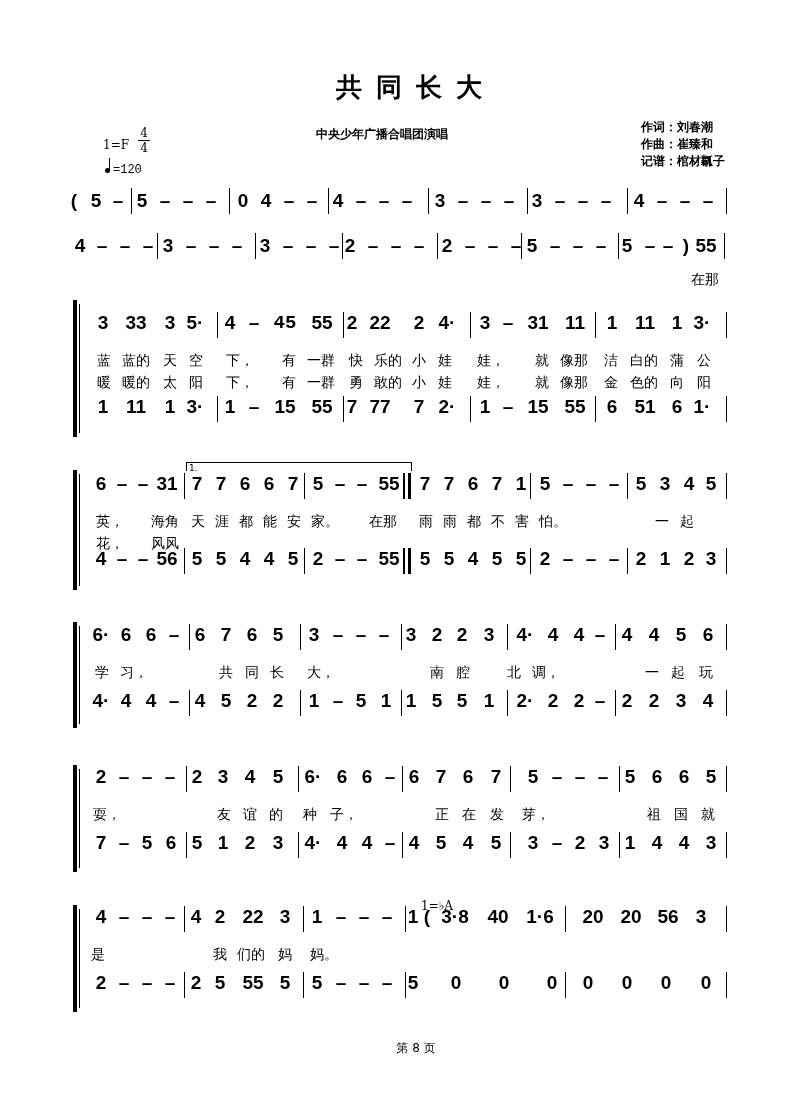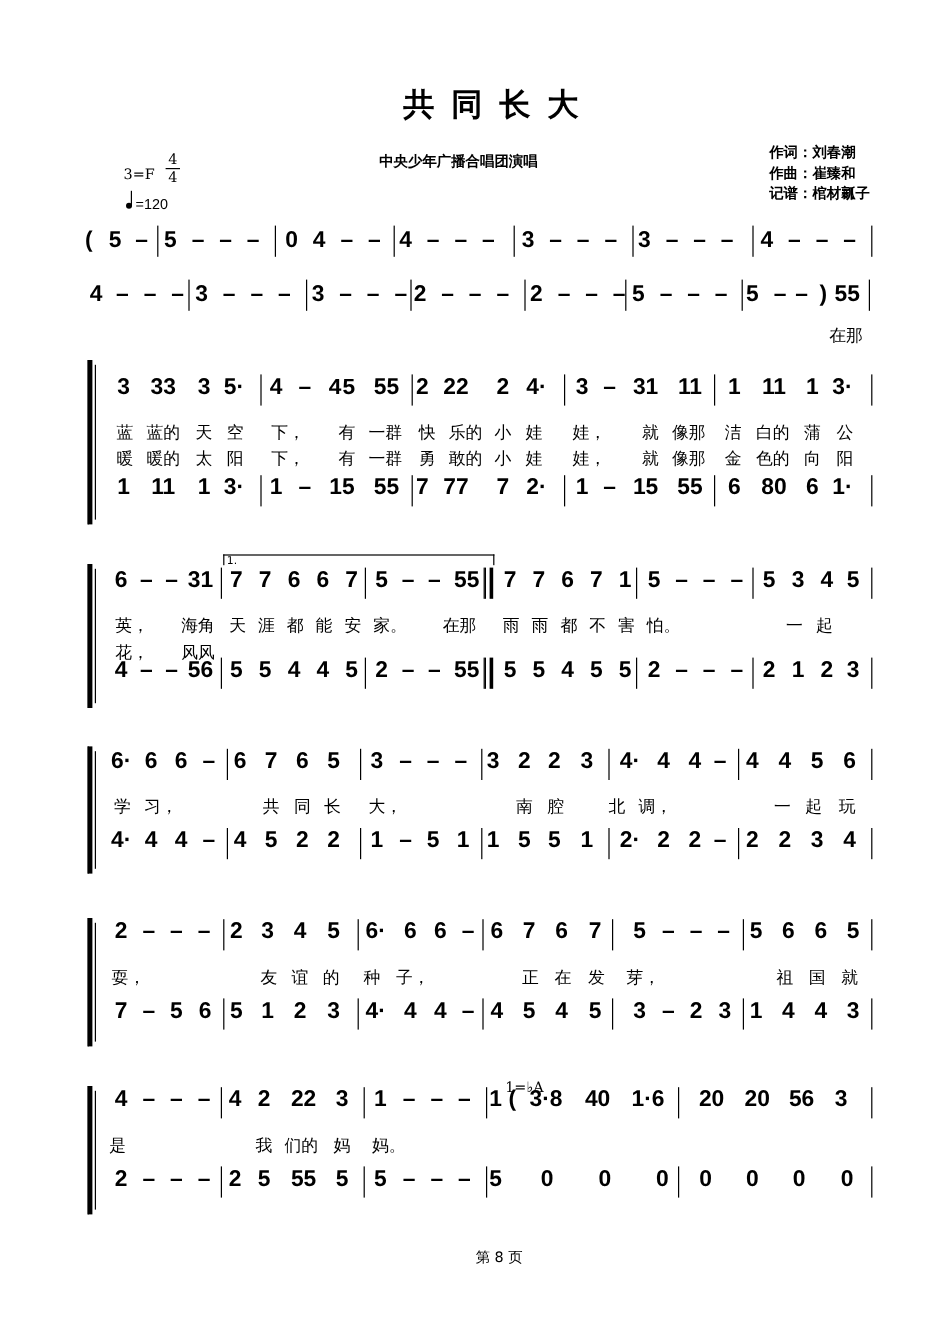--- a/index.html
+++ b/index.html
@@ -4,21 +4,21 @@
 <style>
   html, body { margin:0; padding:0; background:#ffffff; }
   body { width:790px; height:1119px; position:relative; overflow:hidden; font-family:"DejaVu Sans", sans-serif; color:#000; }
   .abs { position:absolute;margin-left:21px; }
   .title { left:0; width:790px; top:70px; text-align:center; font-family:"DejaVu Serif", serif; font-size:26px; font-weight:bold; letter-spacing:14px; }
   .performer { left:295px; top:126px; font-size:12px; font-weight:bold; }
   .credits { left:620px; top:119px; font-size:12px; font-weight:bold; line-height:17px; }
   .key { left:82px; top:138px; font-family:"DejaVu Serif", serif; font-size:12px; }
   .tsig { left:117px; top:126px; font-family:"DejaVu Serif", serif; font-size:12px; text-align:center; width:12px; line-height:14px; }
   .tsig .bar { border-top:1px solid #000; }
-  .tempo { left:84px; top:163px; font-family:Liberation Sans, sans-serif; font-size:12px; }
+  .tempo { left:84px; top:163px; font-family:Liberation Mono, monospace; font-size:12px; }
   .tempo .q { display:inline-block; width:5px; height:5px; border-radius:50%; background:#000; position:relative; margin-right:3px; }
   .tempo .q::after { content:""; position:absolute; left:4px; bottom:2px; width:1px; height:13px; background:#000; }
   .n { position:absolute; font-family:"Liberation Sans", sans-serif; font-weight:bold; font-size:19px; transform:translateX(-50%); white-space:nowrap; }
   .ly { position:absolute; font-size:14px; white-space:nowrap; }
   .bl { position:absolute; width:1px; background:#000; }
   .brk { position:absolute; left:73px; width:3px; background:#000; border-left:1px solid #000; }
   .brk-in { position:absolute; left:79px; width:1px; background:#000; }
   .footer { left:0; width:790px; top:1040px; text-align:center; font-size:12px; }
   .volta { position:absolute; border-top:1px solid #000; border-left:1px solid #000; border-right:1px solid #000; height:8px; font-size:9px; padding-left:2px; line-height:10px; }
   .keychg { position:absolute; font-family:"DejaVu Serif", serif; font-size:12px; }
@@ -26,21 +26,21 @@
 </head>
 <body>
 
 <div class="abs title">共同长大</div>
 <div class="abs performer">中央少年广播合唱团演唱</div>
 <div class="abs credits">
   <div>作词：刘春潮</div>
   <div>作曲：崔臻和</div>
   <div>记谱：棺材瓤子</div>
 </div>
-<div class="abs key">3=F</div>
+<div class="abs key">1=F</div>
 <div class="abs tsig">
   <div class="bar-top">4</div>
   <div class="bar">4</div>
 </div>
 <div class="abs tempo">
   <span class="q"></span><span>=120</span>
 </div>
 
 <div id="score">
     <div class="n" style="left: 74px; top: 190px;">(</div>
@@ -151,21 +151,21 @@
     <div class="n" style="left: 322px; top: 396px;">55</div>
     <div class="n" style="left: 352px; top: 396px;">7</div>
     <div class="n" style="left: 380px; top: 396px;">77</div>
     <div class="n" style="left: 419px; top: 396px;">7</div>
     <div class="n" style="left: 447px; top: 396px;">2·</div>
     <div class="n" style="left: 485px; top: 396px;">1</div>
     <div class="n" style="left: 508px; top: 396px;">–</div>
     <div class="n" style="left: 538px; top: 396px;">15</div>
     <div class="n" style="left: 575px; top: 396px;">55</div>
     <div class="n" style="left: 612px; top: 396px;">6</div>
-    <div class="n" style="left: 645px; top: 396px;">80</div>
+    <div class="n" style="left: 645px; top: 396px;">51</div>
     <div class="n" style="left: 677px; top: 396px;">6</div>
     <div class="n" style="left: 702px; top: 396px;">1·</div>
     <div class="bl" style="left: 217px; top: 396px; height: 26px;"></div>
     <div class="bl" style="left: 343px; top: 396px; height: 26px;"></div>
     <div class="bl" style="left: 470px; top: 396px; height: 26px;"></div>
     <div class="bl" style="left: 595px; top: 396px; height: 26px;"></div>
     <div class="bl" style="left: 726px; top: 396px; height: 26px;"></div>
     <div class="ly" style="left: 97px; top: 352px;">蓝</div>
     <div class="ly" style="left: 122px; top: 352px;">蓝的</div>
     <div class="ly" style="left: 163px; top: 352px;">天</div>

